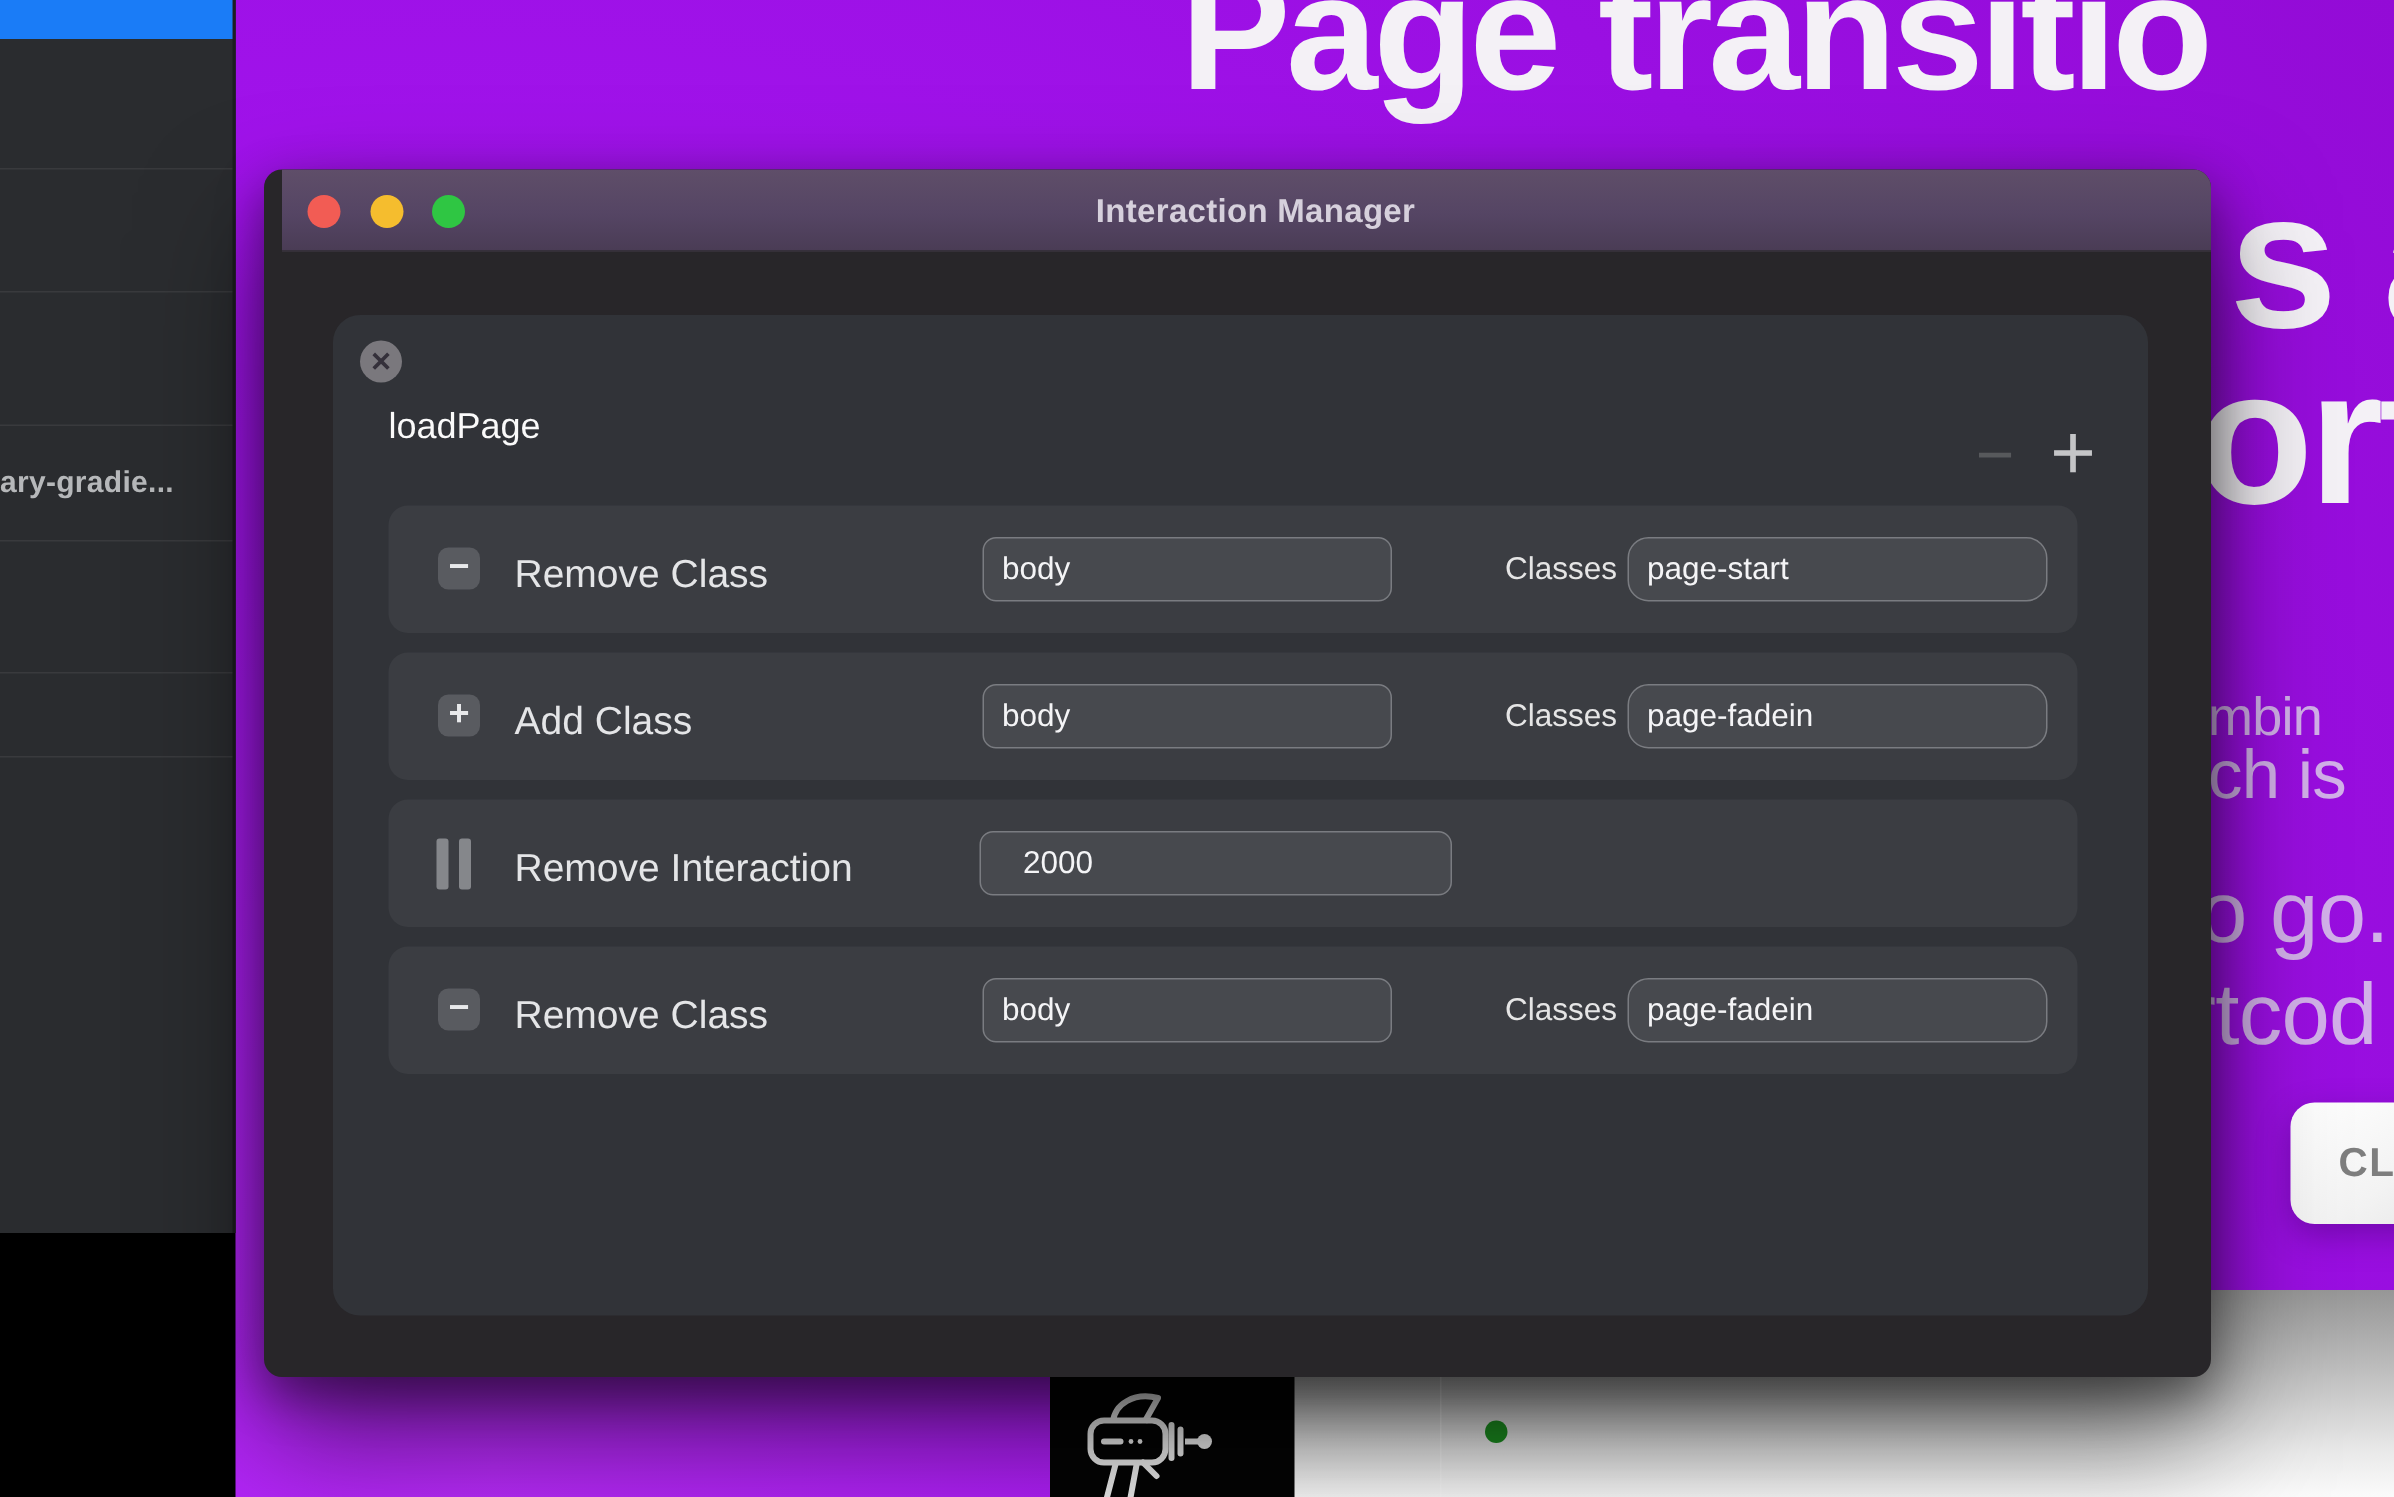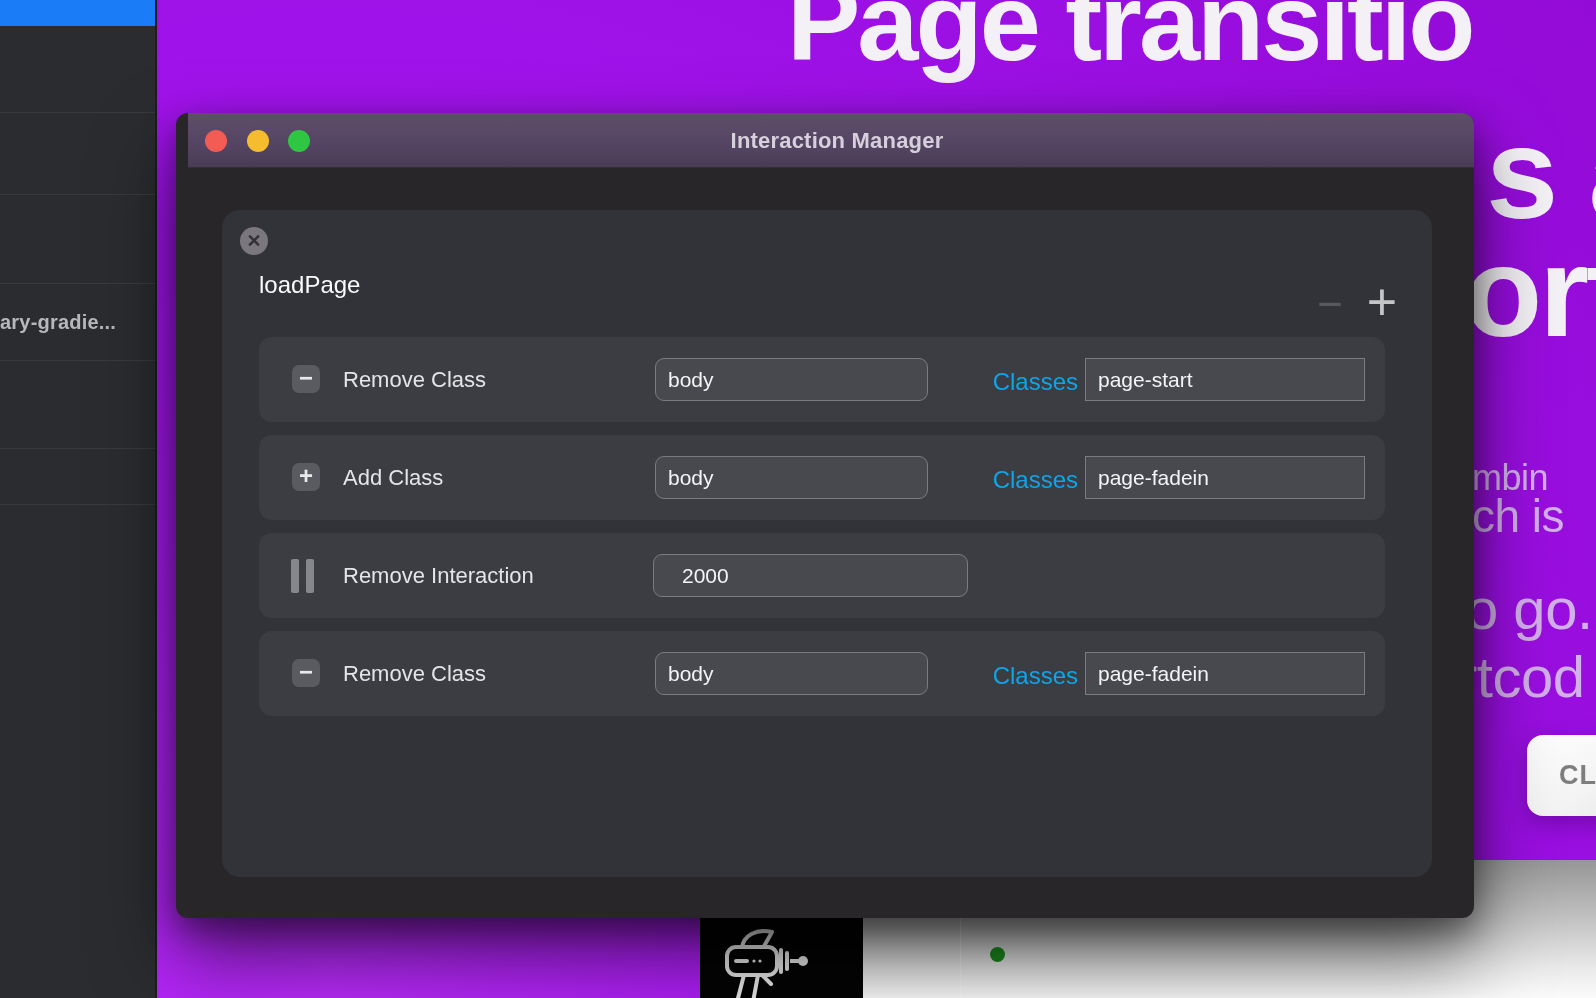--- a/index.html
+++ b/index.html
@@ -52,21 +52,21 @@
     background:#040404; z-index:4; overflow:hidden;
   }
   .black-tile svg { position:absolute; left:14px; top:6px; }
   .green-dot {
     position:absolute; left:990px; top:947px; width:15px; height:15px;
     border-radius:50%; z-index:4;
   }
 
   
   .sidebar {
-    position:absolute; left:0; top:0; width:157px; height:998px;
+    position:absolute; left:0; top:0; width:157px; height:822px;
     background:#2a2c2f; z-index:5; border-right:2px solid #1d1e20;
   }
   .sb-selected { position:absolute; left:0; top:0; width:100%; height:26px; }
   .sb-divider { position:absolute; left:0; width:100%; height:1px; background:rgba(255,255,255,0.07); }
   .sb-label {
     position:absolute; left:0; top:311px; width:152px;
     color:#b6b8ba; font-size:20px; font-weight:bold; white-space:nowrap;
     letter-spacing:0.2px;
   }
 
@@ -124,36 +124,36 @@
     position:absolute; left:33px; top:28px; width:28px; height:28px;
     text-align:center; cursor:pointer;
   }
   .row-icon.boxed {
     background:#595b60; border-radius:7px; color:#e8e9eb;
     font-size:24px; line-height:26px; font-weight:bold;
   }
   .row-icon.pause { display:flex; gap:7px; justify-content:center; left:29px; top:26px; height:34px; background:none; }
   .pbar { display:block; width:8px; height:34px; background:#85878b; border-radius:2px; }
   .row-label {
-    position:absolute; left:84px; top:30px; color:#e4e5e7; font-size:22px;
+    position:absolute; left:84px; top:30px; color:#e4e5e7; font-size:26px;
   }
   .row-input {
     position:absolute; left:396px; top:21px; width:273px; height:43px;
     background:#47494e; border:1.5px solid #7a7c81; border-radius:9px;
     color:#f4f4f6; font-size:21px; padding:0 12px; outline:none;
     font-family:"Liberation Sans", sans-serif;
   }
   .row-input.wide { width:315px; left:394px;padding-left:28px; }
   .classes-label {
     position:absolute; left:700px; top:31px; width:119px; text-align:right;
-    color:#0ea5e9; font-size:24px;
+    color:#e5e5e5; font-size:21px;
   }
   .classes-input {
     position:absolute; left:826px; top:21px; width:280px; height:43px;
-    background:#47494e; border:1.5px solid #7a7c81; border-radius:0;
+    background:#47494e; border:1.5px solid #7a7c81; border-radius:14px;
     color:#f4f4f6; font-size:21px; padding:0 12px; outline:none;
     font-family:"Liberation Sans", sans-serif;
   }
 </style>
 </head>
 <body>
 
 <div id="stage">
 
   <div class="hero"></div>

